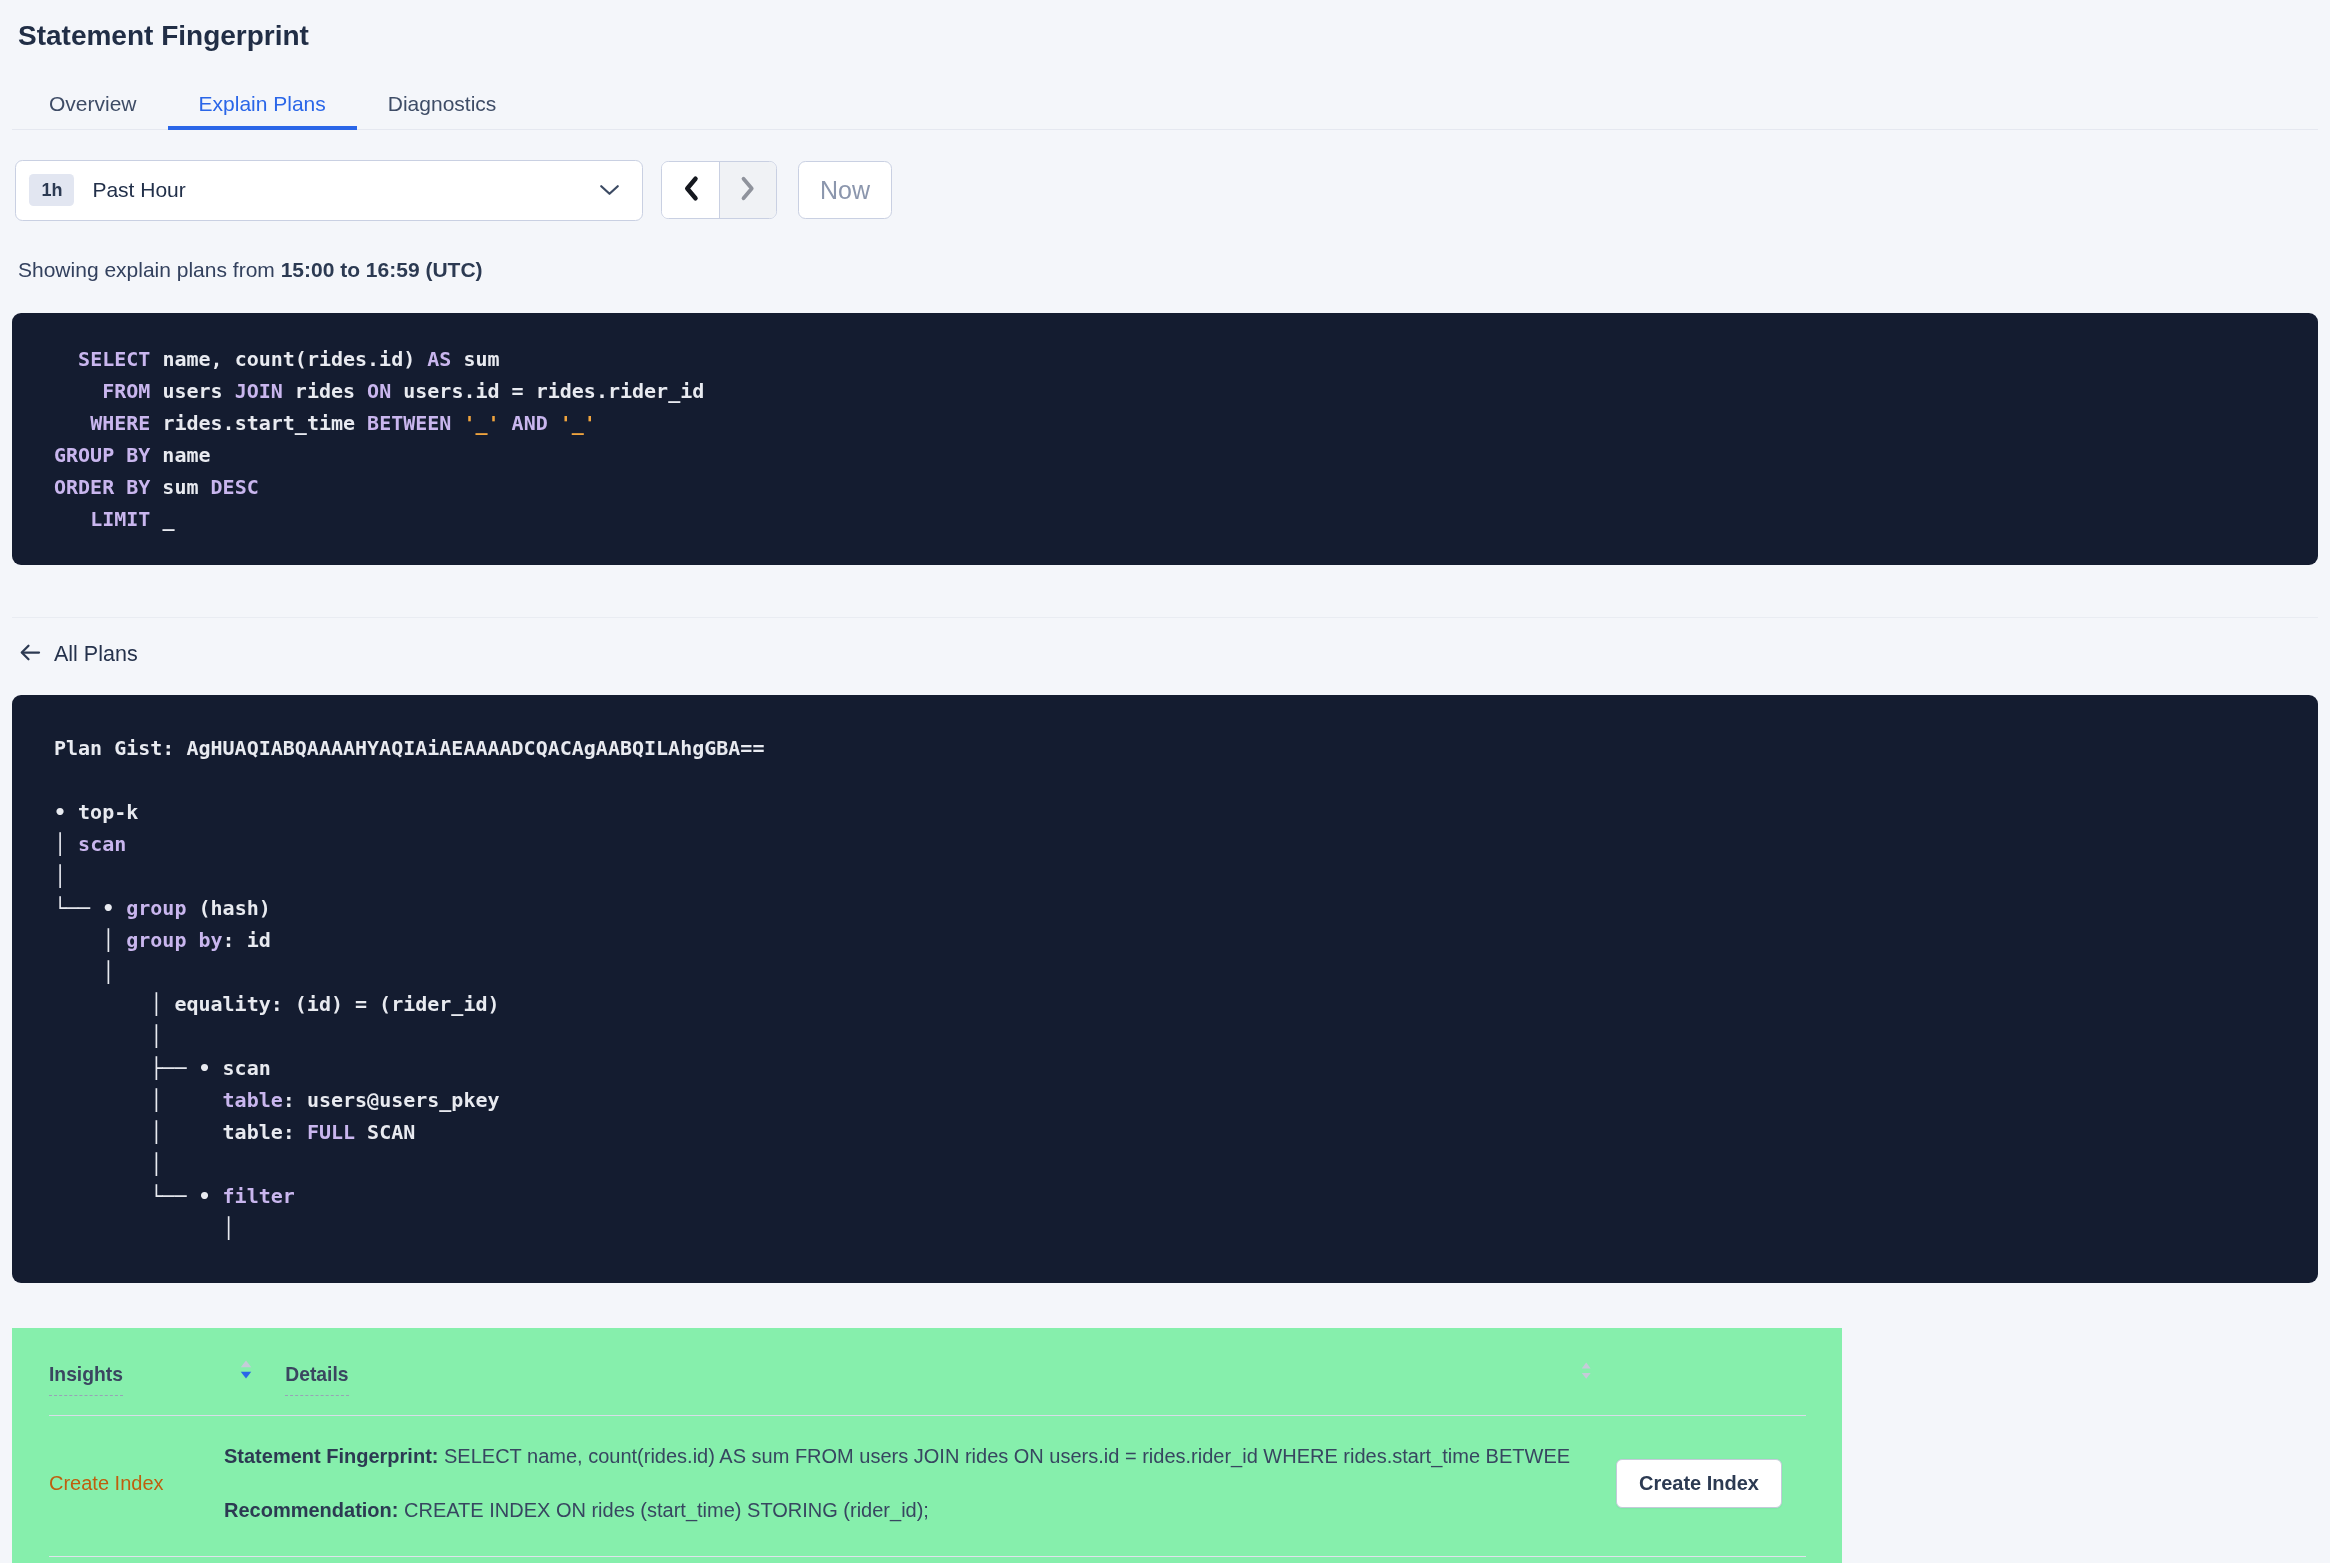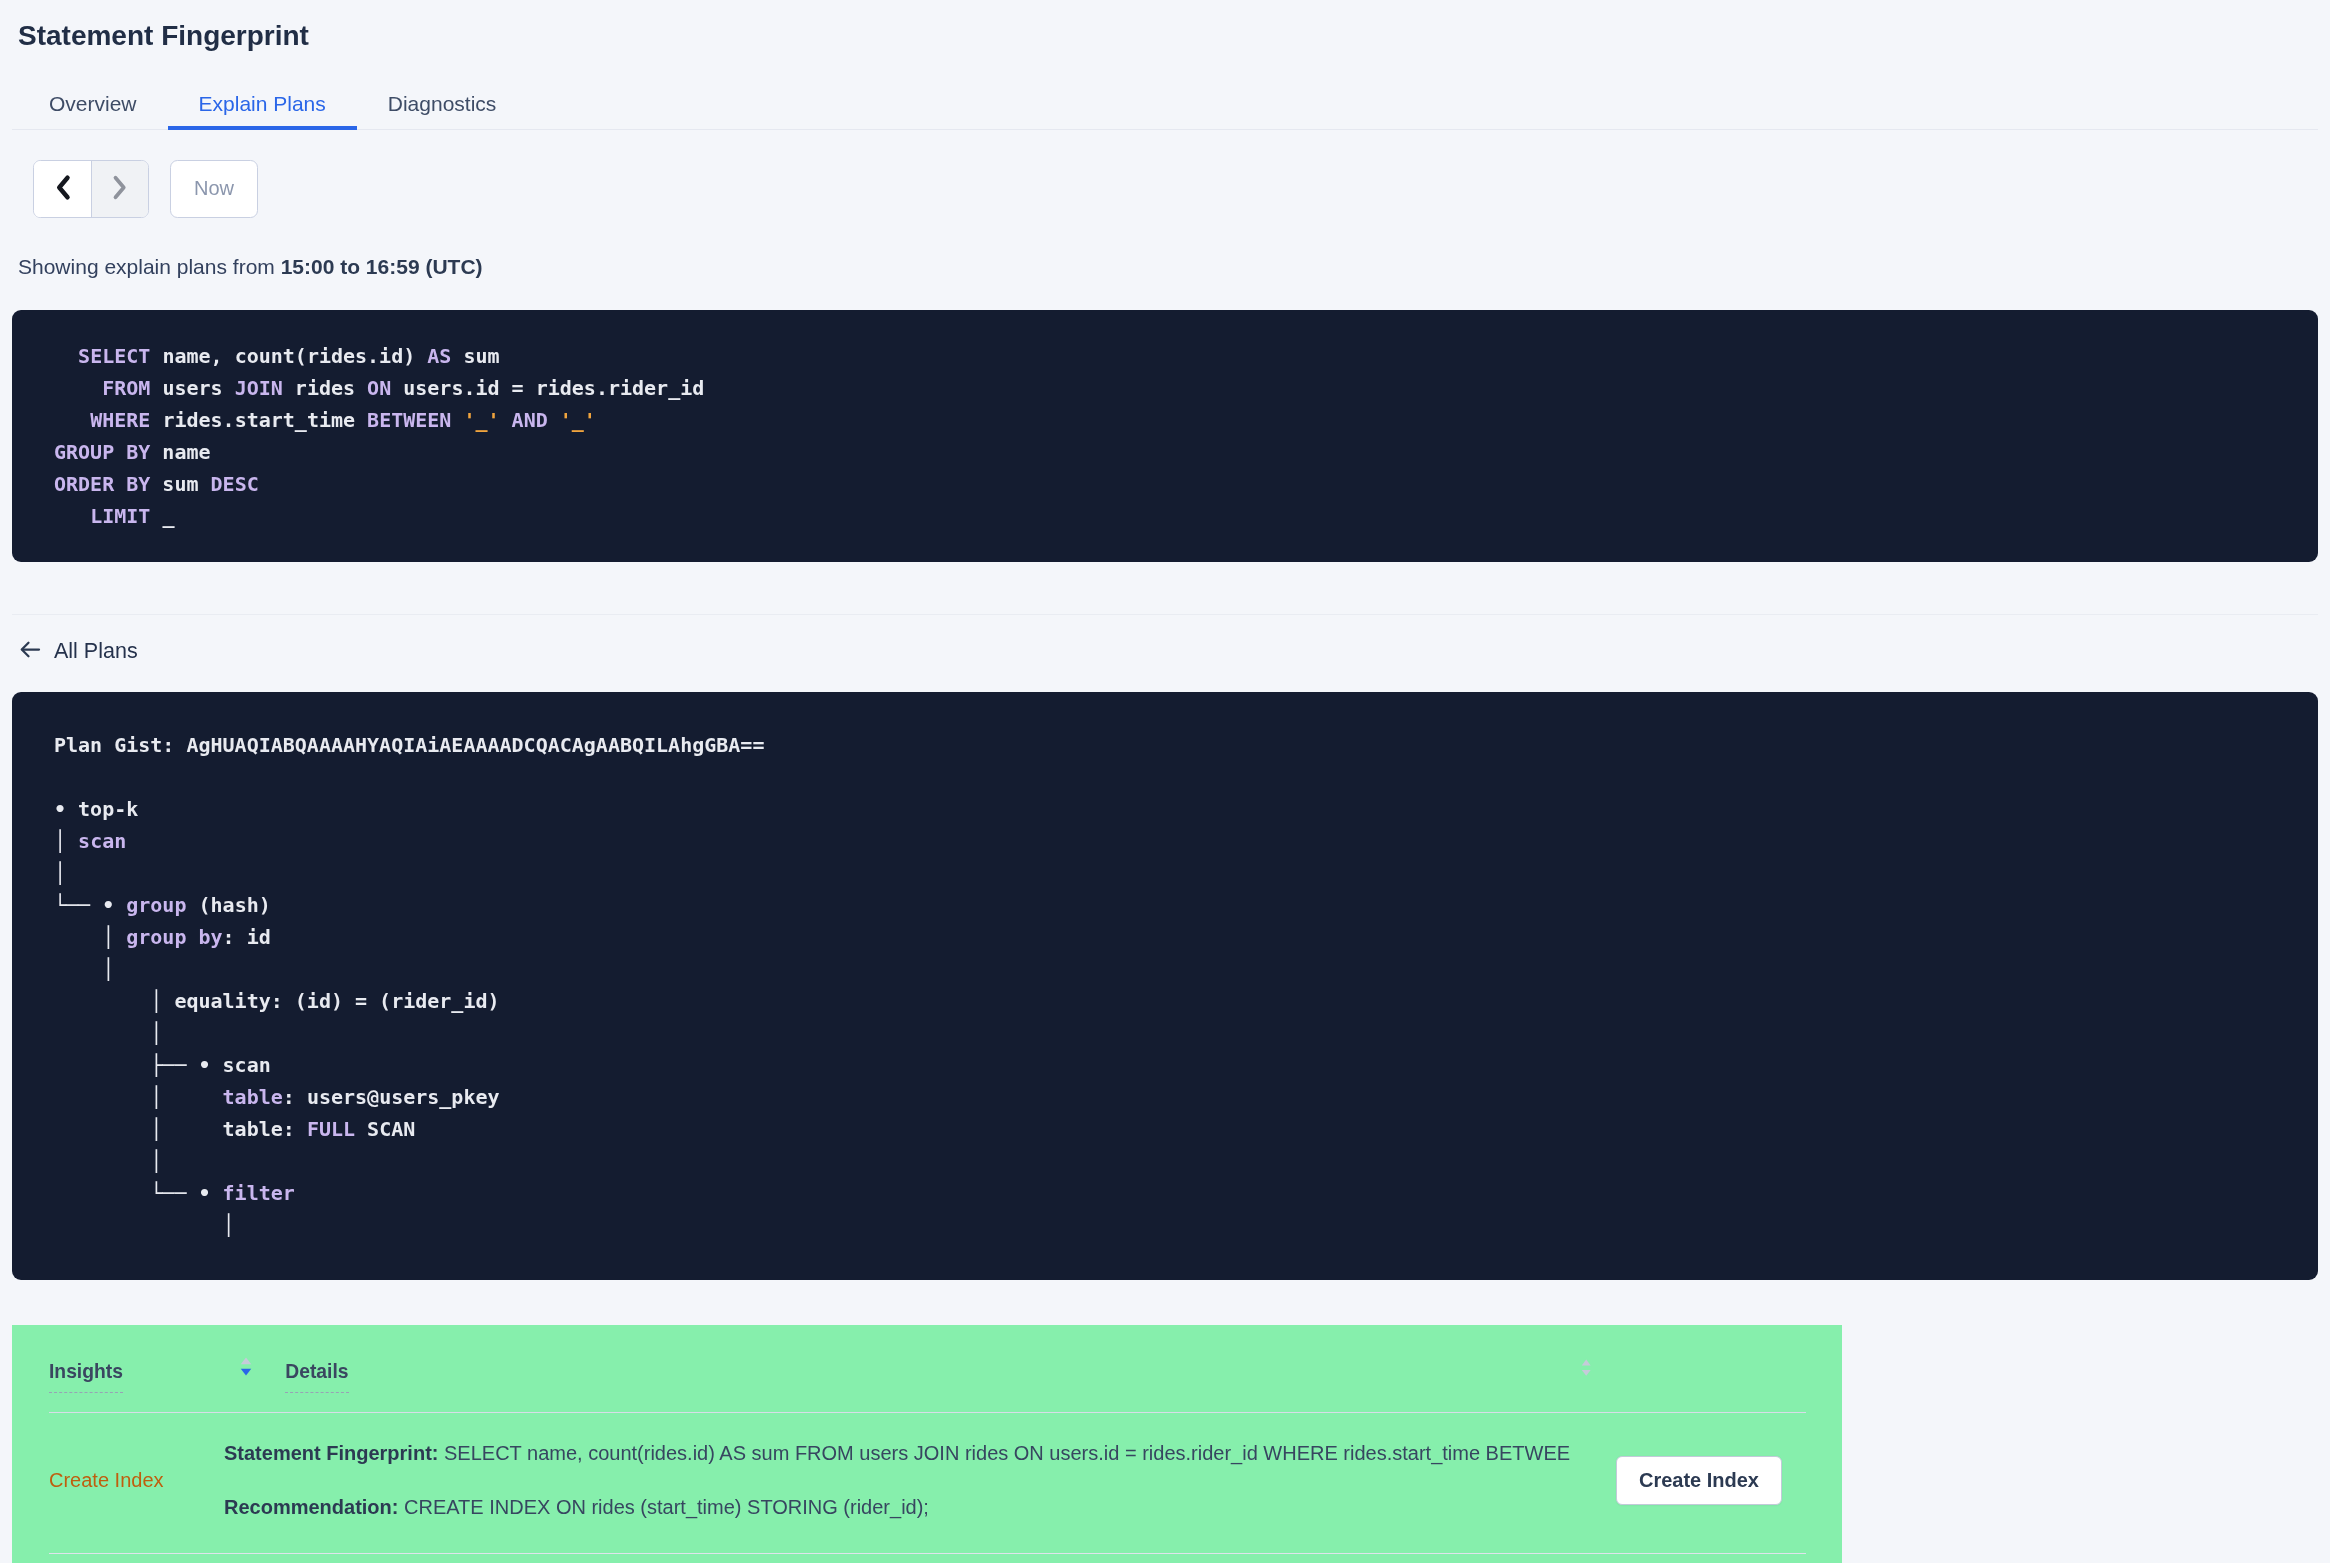--- a/index.html
+++ b/index.html
@@ -47,21 +47,21 @@
   .pager{
     display:flex;margin-left:18px;height:58px;border:1.5px solid var(--muted-border);
     border-radius:7.4px;overflow:hidden;background:#fff;
   }
   .pager-btn{width:57px;display:flex;align-items:center;justify-content:center;cursor:pointer;background:#fff;}
   .pager-btn.disabled{background:#f0f2f5;cursor:default;}
   .pager-btn + .pager-btn{border-left:1.5px solid var(--muted-border);}
 
   .now-btn{
     margin-left:21px;height:58px;min-width:88px;padding:0 21px;background:#fff;
-    border:1.5px solid var(--muted-border);border-radius:7.4px;font-size:20px;font-weight:500;
+    border:1.5px solid var(--muted-border);border-radius:7.4px;font-size:25px;font-weight:500;
     color:#8b96ad;display:flex;align-items:center;justify-content:center;cursor:default;
     font-family:"Liberation Sans",sans-serif;
   }
 
   .showing-line{margin-top:36px;margin-left:6px;font-size:21px;line-height:25px;color:var(--text-soft);}
   .showing-line b{font-weight:700;color:#2c3a52;}
 
   
   .code-block{
     background:var(--code-bg);border-radius:9px;margin-top:31px;
@@ -117,20 +117,29 @@
 
   <h1 class="page-title">Statement Fingerprint</h1>
 
   <div class="tabs">
     <div class="tab">Overview</div>
     <div class="tab active">Explain Plans</div>
     <div class="tab">Diagnostics</div>
   </div>
 
   <div class="controls">
+    <div class="dropdown">
+      <span class="interval-badge">1h</span>
+      <span class="dropdown-label">Past Hour</span>
+      <span class="chev">
+        <svg width="21" height="12" viewBox="0 0 28 16" fill="none">
+          <path d="M3 3 L14 13 L25 3" stroke="#3c4a63" stroke-width="3" stroke-linecap="round" stroke-linejoin="round"></path>
+        </svg>
+      </span>
+    </div>
 
     <div class="pager">
       <div class="pager-btn">
         <span>
           <svg width="18" height="27" viewBox="0 0 24 36" fill="none">
             <path d="M18 5 L7 18 L18 31" stroke="#15181f" stroke-width="6" stroke-linecap="round" stroke-linejoin="round"></path>
           </svg>
         </span>
       </div>
       <div class="pager-btn disabled">

